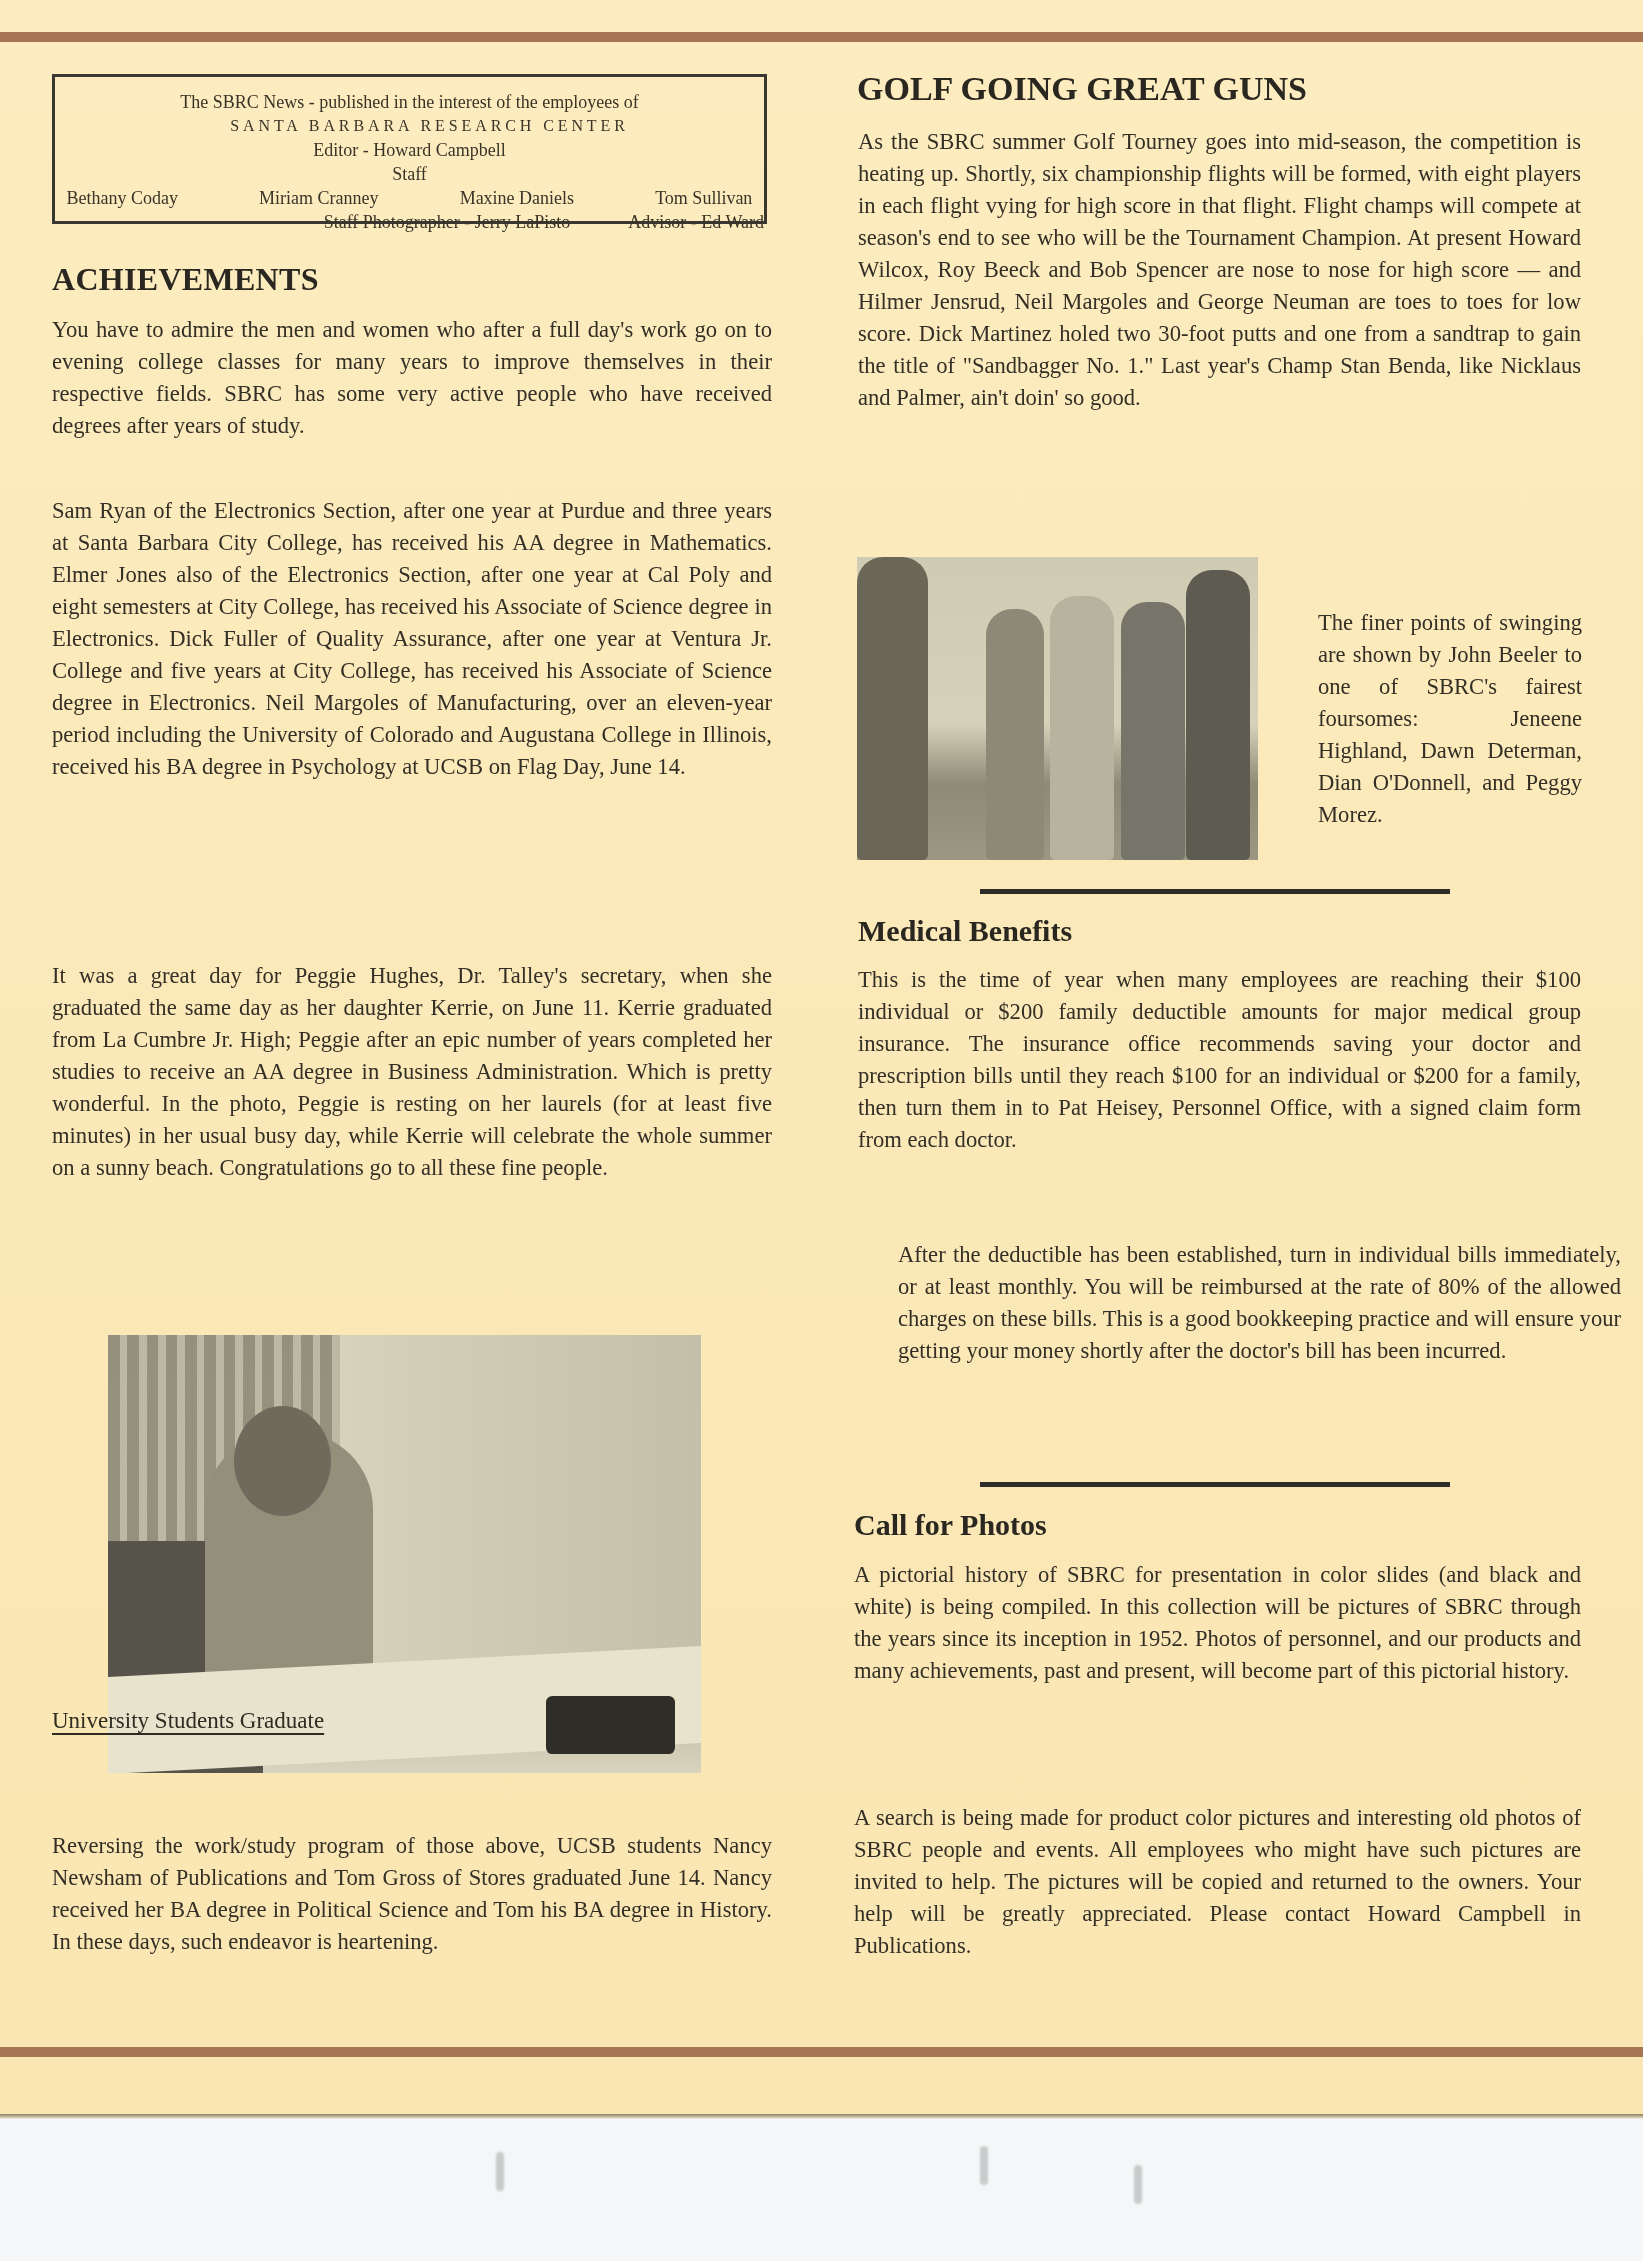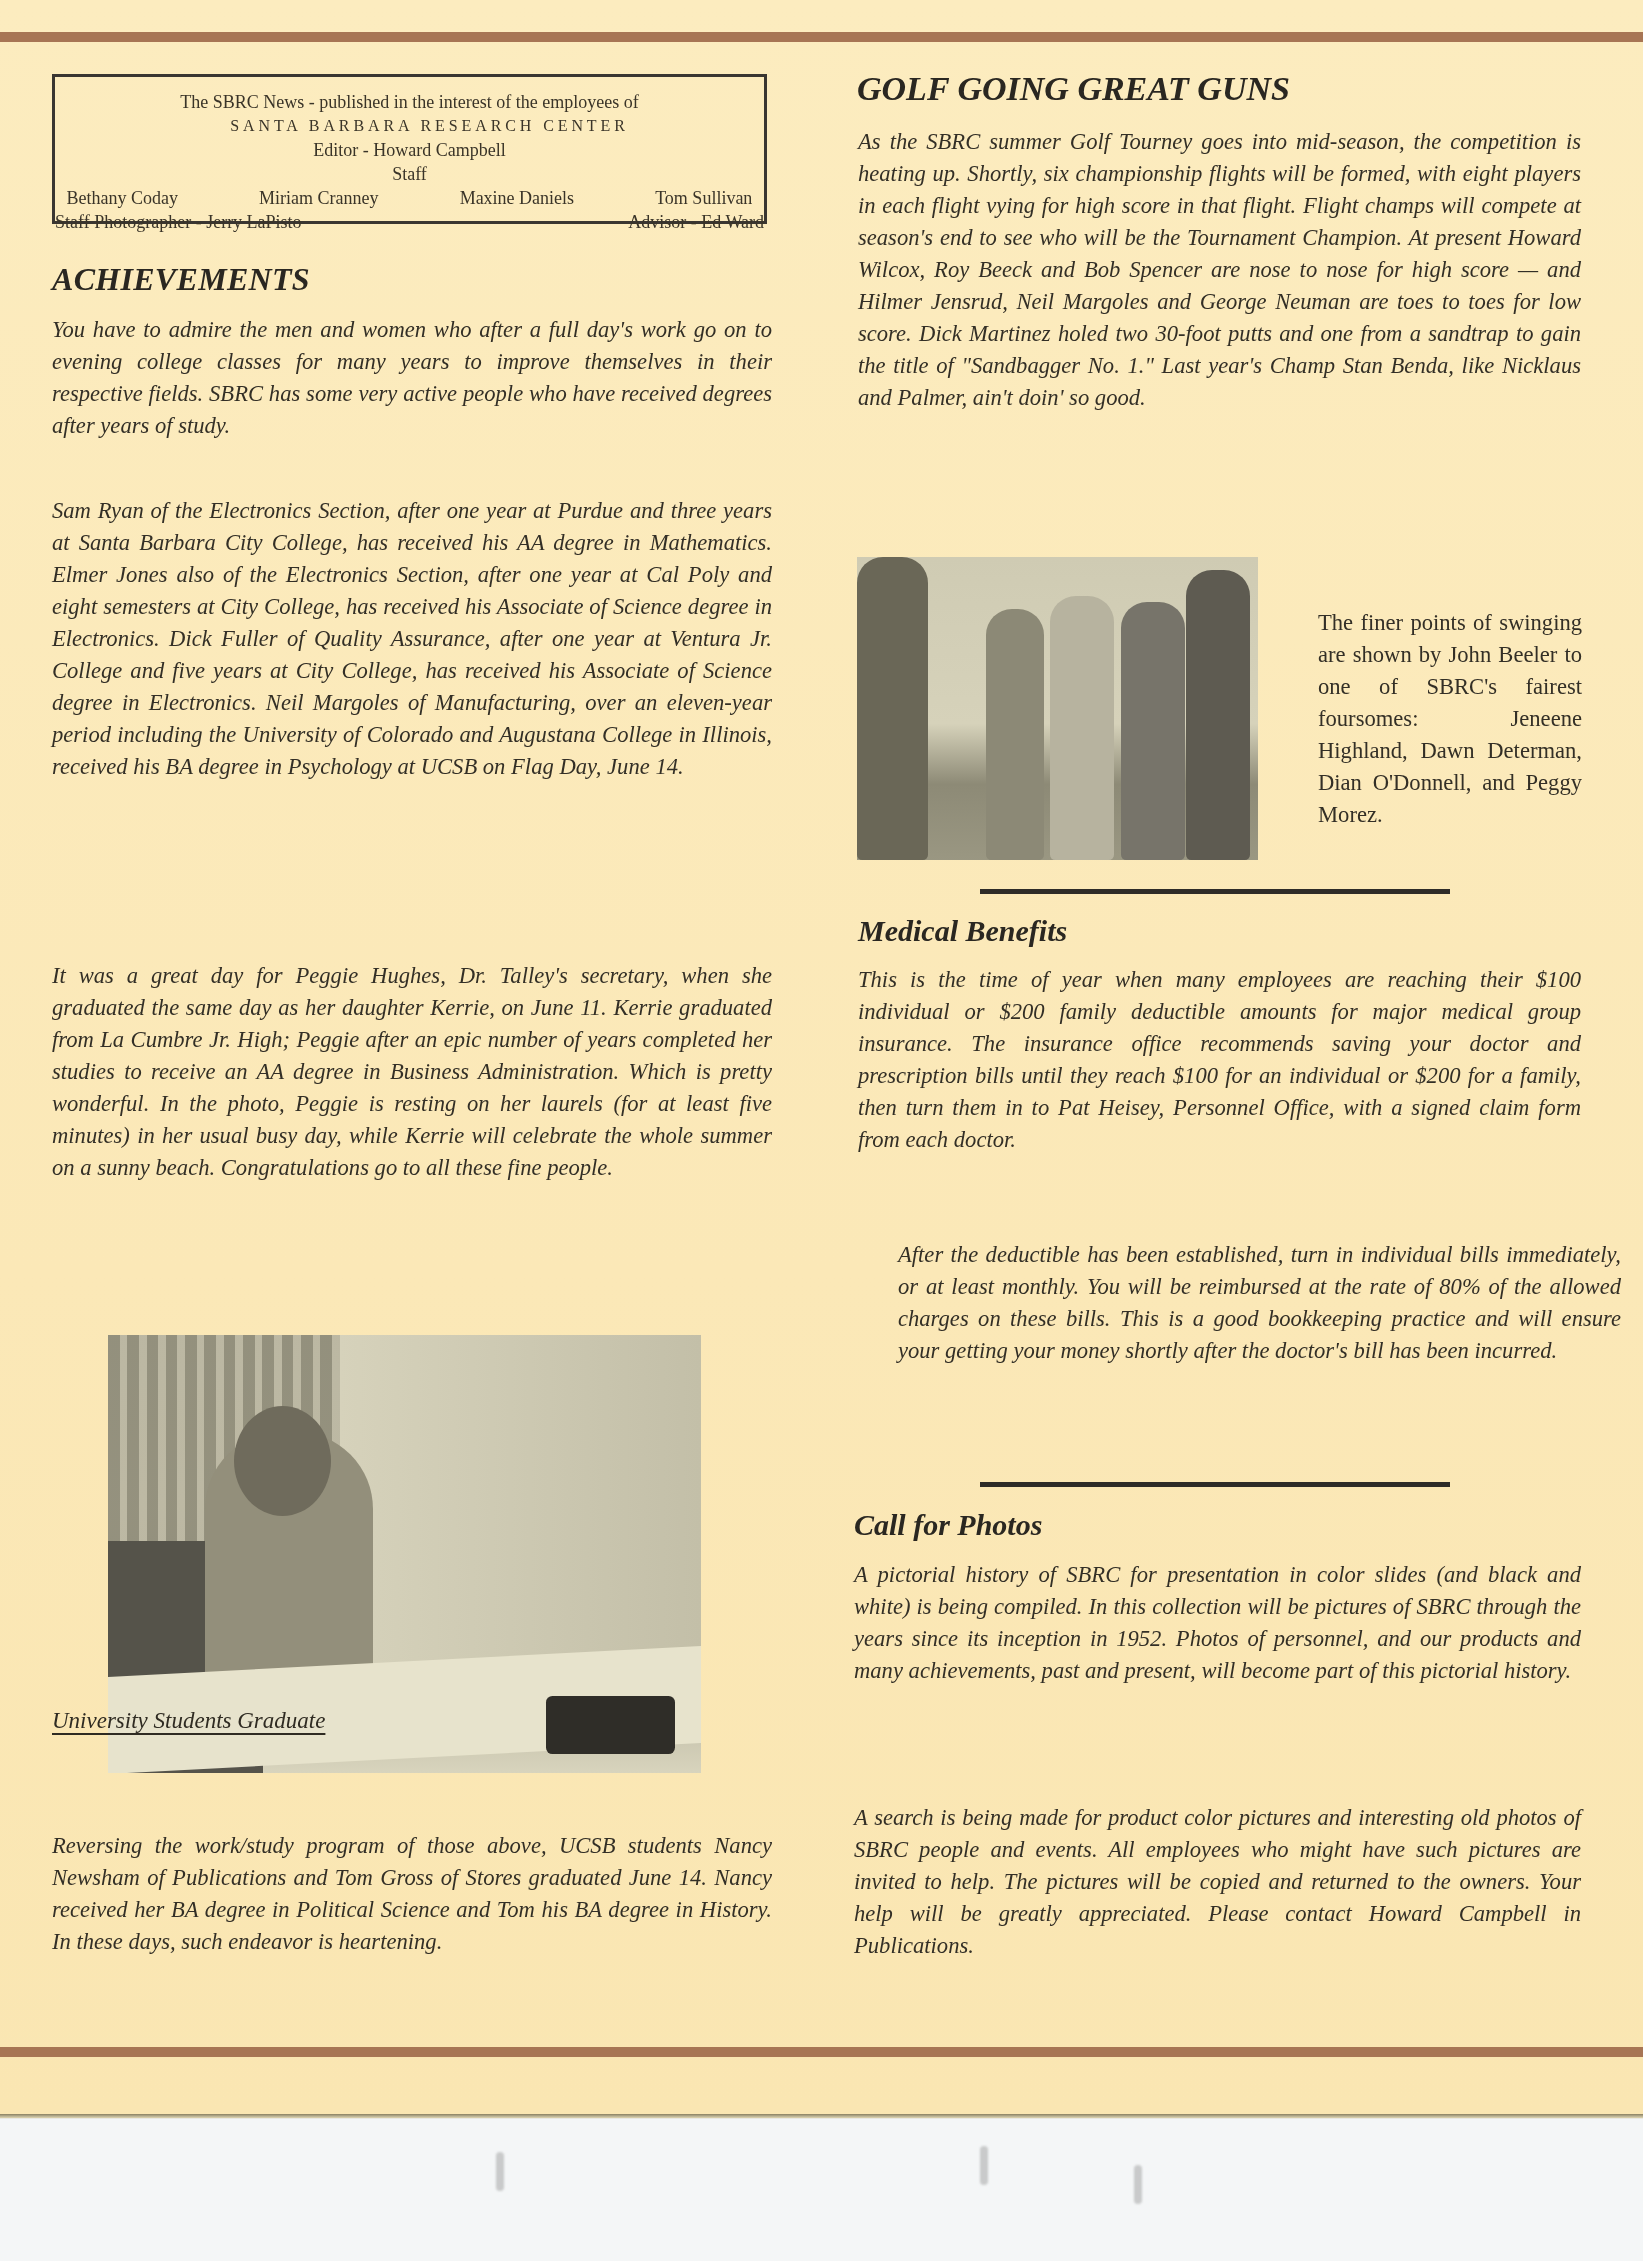--- a/index.html
+++ b/index.html
@@ -23,35 +23,35 @@
   .rule-bottom { top:2047px; }
 
   .masthead {
     position:absolute; left:52px; top:74px; width:715px; height:150px;
     border:3.2px solid #3a3631; box-sizing:border-box;
     text-align:center; font-size:18px; line-height:24px; padding-top:13px;
     color:#3a3428;
   }
   .masthead .org { letter-spacing:3.9px; font-size:16px;margin-left:40px; }
   .masthead .staff-row { display:flex; justify-content:space-between; padding:0 11.6px; }
-  .masthead .photo-row { display:flex; justify-content:space-between; gap:25px; }
+  .masthead .photo-row { display:flex; justify-content:flex-end; gap:58px; }
 
   h1.section {
     font-family:"Liberation Serif","DejaVu Serif",serif;
     font-weight:bold; font-size:32px; margin:0; color:#2a2721; letter-spacing:0.3px;
   }
   h2.section {
     font-family:"Liberation Serif","DejaVu Serif",serif;
     font-weight:bold; font-size:30px; margin:0; color:#2a2721;
   }
   p.body {
     font-size:22.6px; line-height:32px; margin:0; text-align:justify;
     color:#332f26;
   }
-  .abs { position:absolute;font-style:italic; }
+  .abs { position:absolute; }
 
   .photo {
     position:absolute; overflow:hidden;
     background:#8e8b77;
   }
   .photo-peggie { left:108px; top:1335px; width:593px; height:438px;
     background:
       linear-gradient(90deg, rgba(0,0,0,0) 0%, rgba(0,0,0,0) 100%),
       linear-gradient(180deg,#b9b5a0 0%,#c7c3ad 40%,#a8a591 70%,#d8d4bd 100%);
   }

